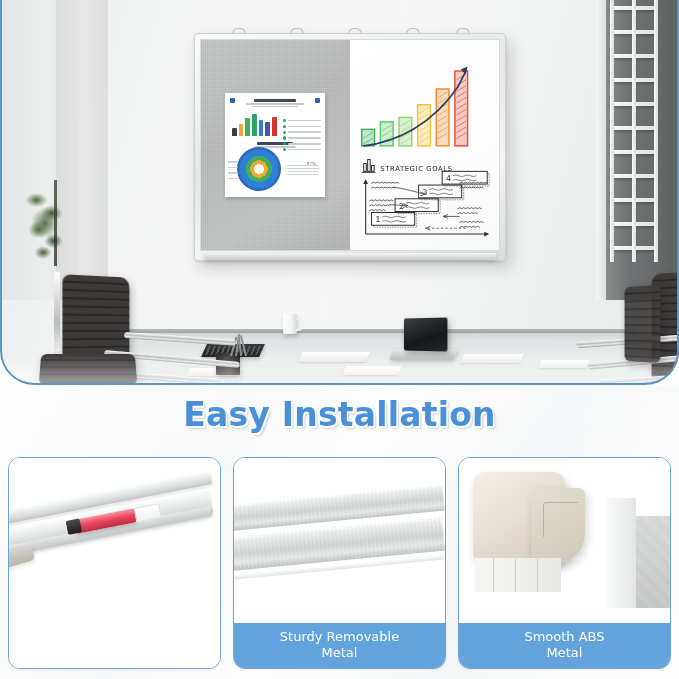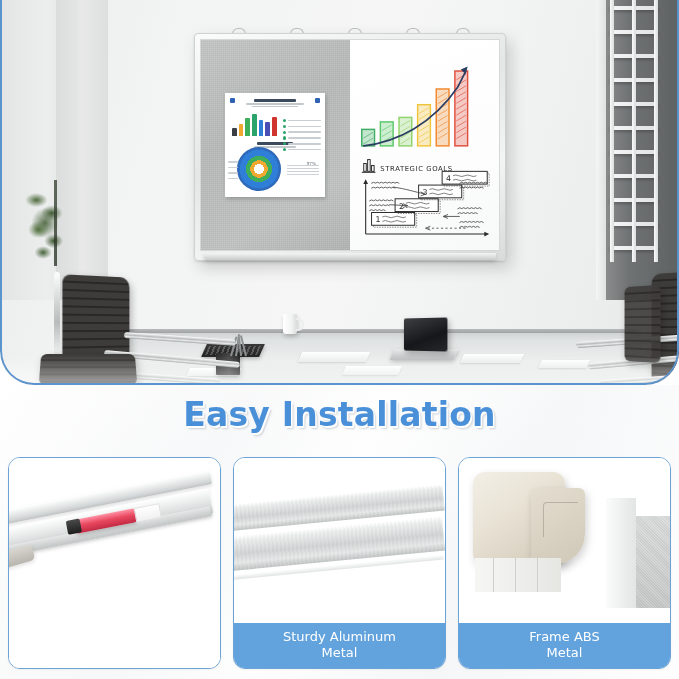--- a/index.html
+++ b/index.html
@@ -648,40 +648,40 @@
     </div>
 
     <div class="card">
       <div class="card-img">
         <div class="alu-band" style="top:38px; height:26px; transform:rotate(-5.5deg);"></div>
         <div class="alu-band" style="top:70px; height:34px; transform:rotate(-5.5deg);"></div>
         <div class="alu-band" style="top:108px; height:5px; transform:rotate(-5.5deg); background:linear-gradient(180deg,#ffffff,#e2e4e4);"></div>
       </div>
       <div class="card-label two-line">
         <span>
-          <span>Sturdy Aluminum</span><br>
+          <span>Sturdy Removable</span><br>
           <span>Metal</span>
         </span>
       </div>
     </div>
 
     <div class="card">
       <div class="card-img">
         <div class="cork-patch" style="right:0; top:58px; width:46px; height:92px;"></div>
         <div class="board-edge-strip" style="right:34px; top:40px; width:30px; height:110px;"></div>
         <div class="abs-corner" style="left:14px; top:14px; width:92px; height:92px; border-radius:12px 12px 4px 10px;"></div>
         <div class="abs-corner" style="left:72px; top:30px; width:54px; height:76px; border-radius:6px 6px 30px 4px; background:linear-gradient(150deg,#e4ded0,#cfc8b8);"></div>
         <div style="position:absolute; left:84px; top:44px; width:34px; height:34px; border:1.4px solid rgba(160,152,138,.6); border-radius:4px 0 0 0; border-right:none; border-bottom:none;"></div>
         <div style="position:absolute; left:16px; top:100px; width:86px; height:34px; background:linear-gradient(90deg,#f6f6f4,#e6e6e3); "></div>
         <div style="position:absolute; left:34px; top:100px; width:1.4px; height:34px; background:#cfcfcb;"></div>
         <div style="position:absolute; left:56px; top:100px; width:1.4px; height:34px; background:#cfcfcb;"></div>
         <div style="position:absolute; left:78px; top:100px; width:1.4px; height:34px; background:#cfcfcb;"></div>
       </div>
       <div class="card-label two-line">
         <span>
-          <span>Frame ABS</span><br>
+          <span>Smooth ABS</span><br>
           <span>Metal</span>
         </span>
       </div>
     </div>
 
   </div>
 </div>
 
 </body></html>

